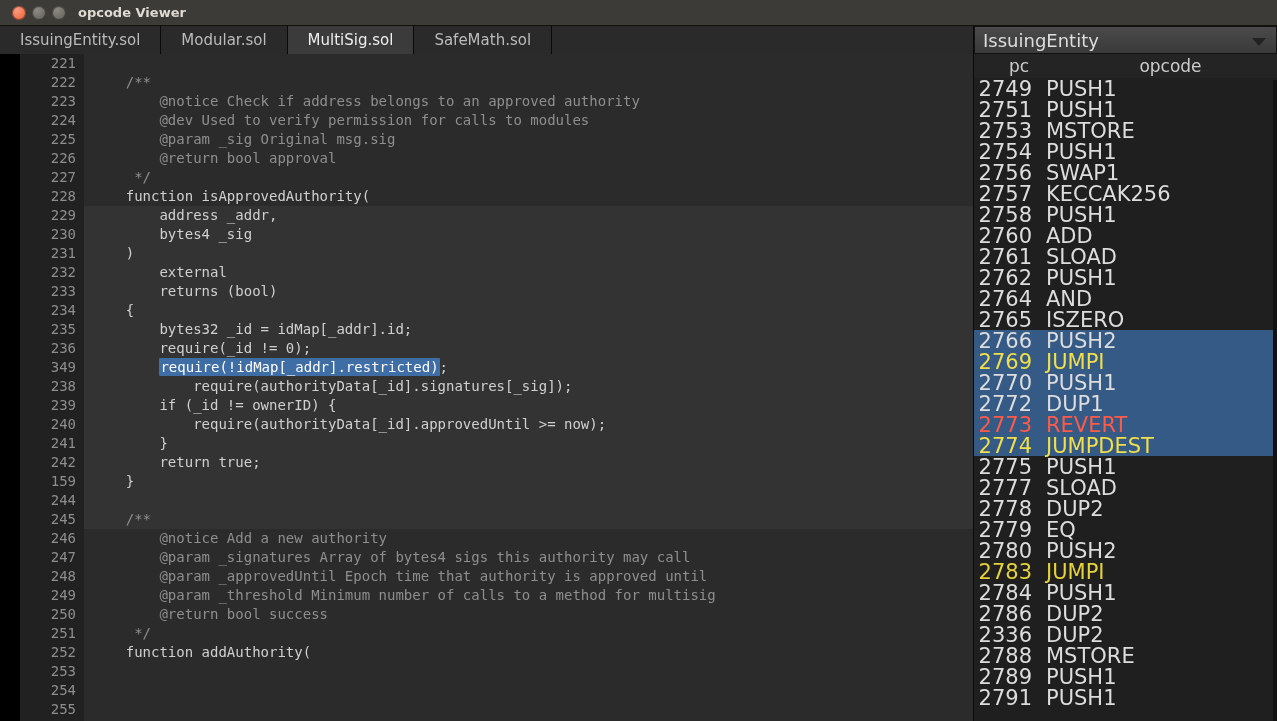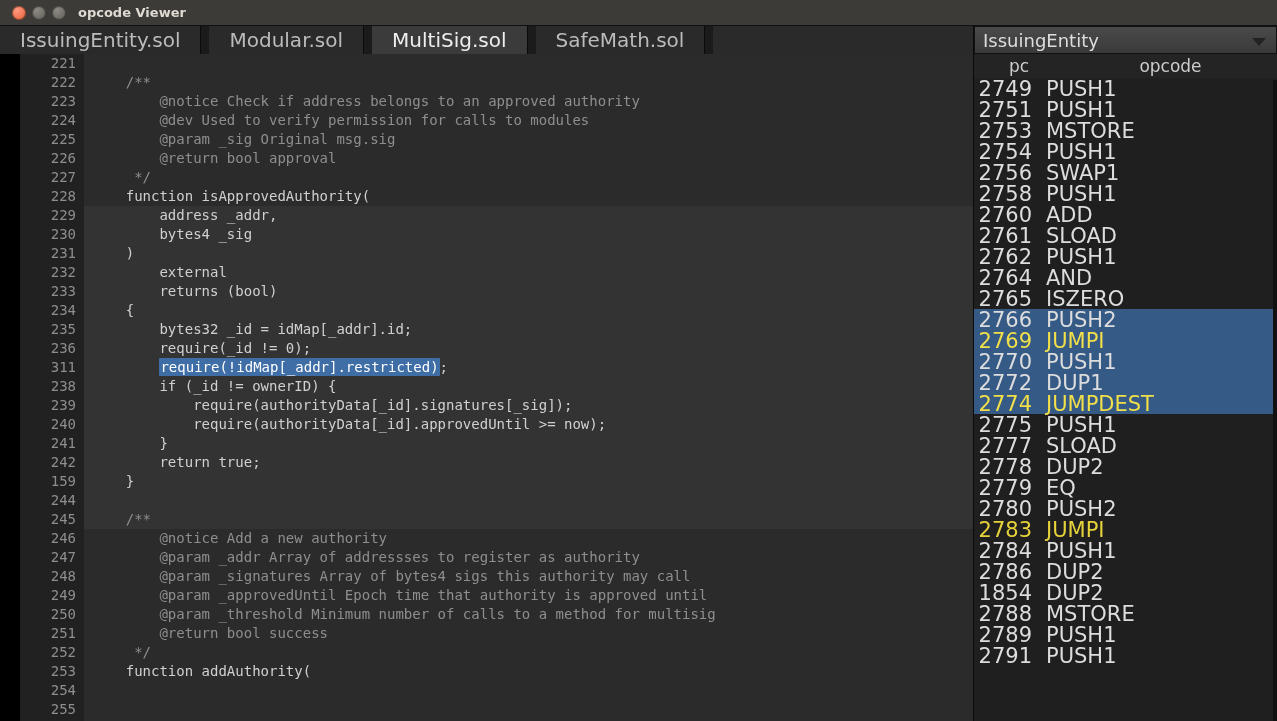--- a/index.html
+++ b/index.html
@@ -33,24 +33,23 @@
   
   .app { display:flex; height: calc(100% - 26px); }
   .left { flex: 1 1 auto; min-width:0; display:flex; flex-direction:column; background:#000; }
   .right { width: 304px; flex: 0 0 304px; display:flex; flex-direction:column; background:#1f1f1f; border-left:1px solid #0a0a0a; }
 
   
   .tabs {
     display:flex;
     background:#1b1b1b;
     height: 28px;
-    font-size: 20px;
+    font-size: 15px;
     color:#bbb;
     align-items:stretch;
-    gap:8px;
   }
   .tab { padding: 2px 20px; display:flex; align-items:center; border-right:1px solid #0a0a0a; cursor:pointer;background:#2a2a2a}
   .tab.active { background:#3b3b3b; color:#eee; }
   .tabs .spacer{flex:1; background:#2a2a2a;}
 
   
   .editor {
     flex:1;
     position:relative;
     background:#2b2b2b;
@@ -155,21 +154,21 @@
           <div class="line">227</div>
           <div class="line">228</div>
           <div class="line">229</div>
           <div class="line">230</div>
           <div class="line">231</div>
           <div class="line">232</div>
           <div class="line">233</div>
           <div class="line">234</div>
           <div class="line">235</div>
           <div class="line">236</div>
-          <div class="line">311</div>
+          <div class="line">349</div>
           <div class="line">238</div>
           <div class="line">239</div>
           <div class="line">240</div>
           <div class="line">241</div>
           <div class="line">242</div>
           <div class="line">159</div>
           <div class="line">244</div>
           <div class="line">245</div>
           <div class="line">246</div>
           <div class="line">247</div>
@@ -194,30 +193,29 @@
           <div class="line"><span>    function isApprovedAuthority(</span></div>
           <div class="line"><span>        address _addr,</span></div>
           <div class="line"><span>        bytes4 _sig</span></div>
           <div class="line"><span>    )</span></div>
           <div class="line"><span>        external</span></div>
           <div class="line"><span>        returns (bool)</span></div>
           <div class="line"><span>    {</span></div>
           <div class="line"><span>        bytes32 _id = idMap[_addr].id;</span></div>
           <div class="line"><span>        require(_id != 0);</span></div>
           <div class="line"><span>        </span><span class="sel">require(!idMap[_addr].restricted)</span><span>;</span></div>
+          <div class="line"><span>            require(authorityData[_id].signatures[_sig]);</span></div>
           <div class="line"><span>        if (_id != ownerID) {</span></div>
-          <div class="line"><span>            require(authorityData[_id].signatures[_sig]);</span></div>
           <div class="line"><span>            require(authorityData[_id].approvedUntil &gt;= now);</span></div>
           <div class="line"><span>        }</span></div>
           <div class="line"><span>        return true;</span></div>
           <div class="line"><span>    }</span></div>
           <div class="line"><span></span></div>
           <div class="line"><span class="comment">    /**</span></div>
           <div class="line"><span class="comment">        @notice Add a new authority</span></div>
-          <div class="line"><span class="comment">        @param _addr Array of addressses to register as authority</span></div>
           <div class="line"><span class="comment">        @param _signatures Array of bytes4 sigs this authority may call</span></div>
           <div class="line"><span class="comment">        @param _approvedUntil Epoch time that authority is approved until</span></div>
           <div class="line"><span class="comment">        @param _threshold Minimum number of calls to a method for multisig</span></div>
           <div class="line"><span class="comment">        @return bool success</span></div>
           <div class="line"><span class="comment">     */</span></div>
           <div class="line"><span>    function addAuthority(</span></div>
         </div>
     </div>
   </div>
   <div class="right">
@@ -248,20 +246,24 @@
         </div>
         <div class="oprow ">
           <div class="pc">2754</div>
           <div class="op">PUSH1</div>
         </div>
         <div class="oprow ">
           <div class="pc">2756</div>
           <div class="op">SWAP1</div>
         </div>
         <div class="oprow ">
+          <div class="pc">2757</div>
+          <div class="op">KECCAK256</div>
+        </div>
+        <div class="oprow ">
           <div class="pc">2758</div>
           <div class="op">PUSH1</div>
         </div>
         <div class="oprow ">
           <div class="pc">2760</div>
           <div class="op">ADD</div>
         </div>
         <div class="oprow ">
           <div class="pc">2761</div>
           <div class="op">SLOAD</div>
@@ -287,20 +289,24 @@
           <div class="op">JUMPI</div>
         </div>
         <div class="oprow hl">
           <div class="pc">2770</div>
           <div class="op">PUSH1</div>
         </div>
         <div class="oprow hl">
           <div class="pc">2772</div>
           <div class="op">DUP1</div>
         </div>
+        <div class="oprow hl r">
+          <div class="pc">2773</div>
+          <div class="op">REVERT</div>
+        </div>
         <div class="oprow hl y">
           <div class="pc">2774</div>
           <div class="op">JUMPDEST</div>
         </div>
         <div class="oprow ">
           <div class="pc">2775</div>
           <div class="op">PUSH1</div>
         </div>
         <div class="oprow ">
           <div class="pc">2777</div>
@@ -324,21 +330,21 @@
         </div>
         <div class="oprow ">
           <div class="pc">2784</div>
           <div class="op">PUSH1</div>
         </div>
         <div class="oprow ">
           <div class="pc">2786</div>
           <div class="op">DUP2</div>
         </div>
         <div class="oprow ">
-          <div class="pc">1854</div>
+          <div class="pc">2336</div>
           <div class="op">DUP2</div>
         </div>
         <div class="oprow ">
           <div class="pc">2788</div>
           <div class="op">MSTORE</div>
         </div>
         <div class="oprow ">
           <div class="pc">2789</div>
           <div class="op">PUSH1</div>
         </div>

